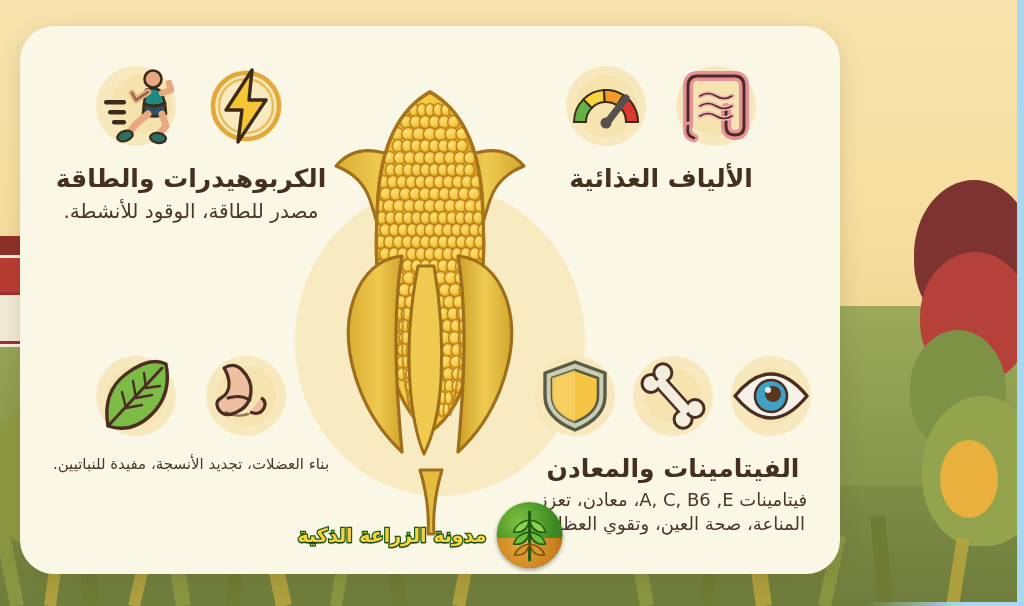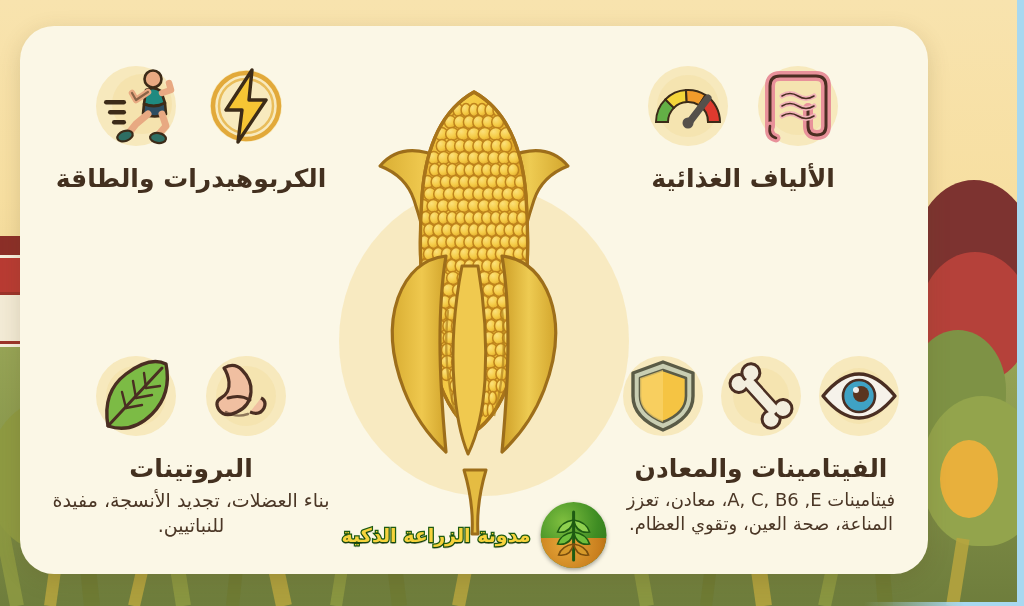--- a/index.html
+++ b/index.html
@@ -70,21 +70,21 @@
   .edge-bottom {
     position:absolute; right:0; bottom:0; width:1024px; height:4px;
     background:linear-gradient(to left, #A8D8F0 0 60px, rgba(168,216,240,0) 160px);
     z-index:40;
   }
 
   
   #card {
     position:absolute;
     left:20px; top:26px;
-    width:908px; height:548px;
+    width:820px; height:548px;
     background:#FBF7E6;
     border-radius:34px;
     box-shadow:0 6px 22px rgba(90,70,30,.18);
     overflow:hidden;
     z-index:10;
   }
   
   .halo {
     position:absolute;
     left:calc(50% - 135px); top:160px;
@@ -95,21 +95,21 @@
   }
 
   
   .quad {
     position:absolute;
     width:330px;
     text-align:center;
     color:#4A3524;
   }
   .quad.tl { left:6px;  top:28px;  }
-  .quad.tr { right:20px; top:28px;  }
+  .quad.tr { right:14px; top:28px;  }
   .quad.bl { left:6px;  top:318px; }
   .quad.br { right:2px; top:318px;text-align:center; }
 
   .icon-row {
     display:flex; justify-content:center; align-items:center;
     gap:18px;
     height:104px;
     margin-bottom:6px;
   }
   .icon-badge {
@@ -135,21 +135,21 @@
     margin-bottom:4px;
   }
   .quad p {
     font-size:20px;
     line-height:1.34;
     color:#4B3726;
     padding:0 8px;
   }
   .quad.tl p, .quad.tr p { padding:0 22px; }
   .quad.br p { padding:0 4px; font-size:18px; }
-  .quad.bl p { padding:0 2px; font-size:19px; }
+  .quad.bl p { padding:0 2px; font-size:15px; }
 
   
   #corn {
     position:absolute;
     left:50%; top:44px;
     transform:translateX(-50%);
     width:300px; height:480px;
     z-index:14;
   }
 
@@ -261,20 +261,21 @@
             <path d="M56 52 L44 62 L36 72" fill="none" stroke="#E8A982" stroke-width="7" stroke-linecap="round" stroke-linejoin="round"></path>
             <path d="M70 52 L74 64 L66 73" fill="none" stroke="#E8A982" stroke-width="7" stroke-linecap="round" stroke-linejoin="round"></path>
 
             <ellipse cx="33" cy="74" rx="8" ry="5" fill="#2E6E63" stroke="#3C2B18" stroke-width="2.2" transform="rotate(-20 33 74)"></ellipse>
             <ellipse cx="66" cy="76" rx="8" ry="5" fill="#2E6E63" stroke="#3C2B18" stroke-width="2.2" transform="rotate(8 66 76)"></ellipse>
           </svg>
         </span>
 
       </div>
       <h2>الكربوهيدرات والطاقة</h2>
+      <p>مصدر للطاقة، الوقود للأنشطة.</p>
     </section>
 
     <section class="quad tr">
       <div class="icon-row">
 
         <span class="icon-badge">
           <svg width="92" height="92" viewBox="0 0 92 92">
             <circle cx="46" cy="44" r="31" fill="#F4E2AC" opacity=".8"></circle>
 
             <path d="M18 66 V26 q0-10 10-10 h36 q10 0 10 10 v40 q0 9 -9 9 q-9 0 -9 -9 V48" fill="none" stroke="#E8919A" stroke-width="10" stroke-linecap="round" stroke-linejoin="round"></path>
@@ -333,21 +334,20 @@
           <svg width="88" height="88" viewBox="0 0 88 88">
             <circle cx="44" cy="44" r="30" fill="#F4E2AC" opacity=".8"></circle>
             <path d="M16 74 q-6 -34 18 -52 q24 -18 40 -10 q6 30 -14 50 q-20 20 -44 12 Z" fill="#7CBB45" stroke="#4A2E22" stroke-width="3.4" stroke-linejoin="round"></path>
             <path d="M16 74 L70 16" fill="none" stroke="#4A2E22" stroke-width="3" stroke-linecap="round"></path>
             <path d="M34 56 L30 40 M44 46 L41 29 M54 36 L52 21" fill="none" stroke="#4A2E22" stroke-width="2.4" stroke-linecap="round"></path>
             <path d="M34 56 L50 53 M44 46 L60 43 M54 36 L68 34" fill="none" stroke="#4A2E22" stroke-width="2.4" stroke-linecap="round"></path>
           </svg>
         </span>
 
       </div>
-      <h2>البروتينات</h2>
       <p>بناء العضلات، تجديد الأنسجة، مفيدة للنباتيين.</p>
     </section>
 
     <section class="quad br">
       <div class="icon-row" style="gap:6px;">
 
         <span class="icon-badge">
           <svg width="84" height="84" viewBox="0 0 84 84">
             <circle cx="42" cy="42" r="28" fill="#F4E2AC" opacity=".8"></circle>
             <path d="M6 42 q18 -22 36 -22 q18 0 36 22 q-18 22 -36 22 q-18 0 -36 -22 Z" fill="#F6F2EA" stroke="#4A2E22" stroke-width="3.4" stroke-linejoin="round"></path>

